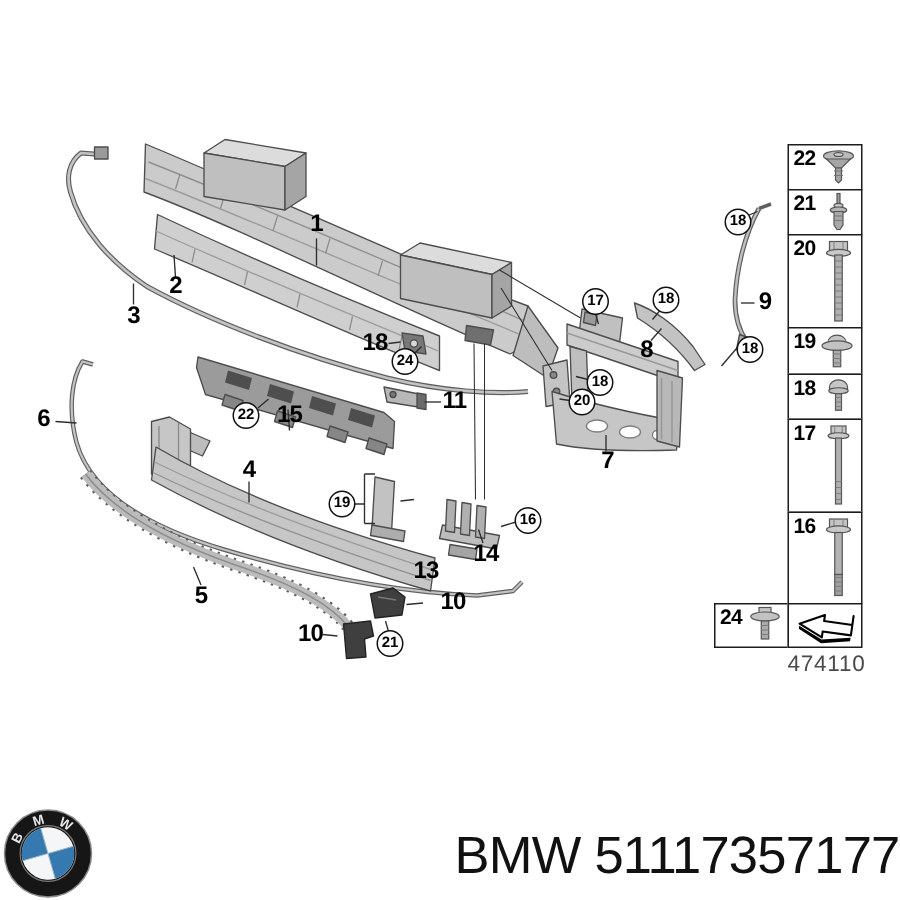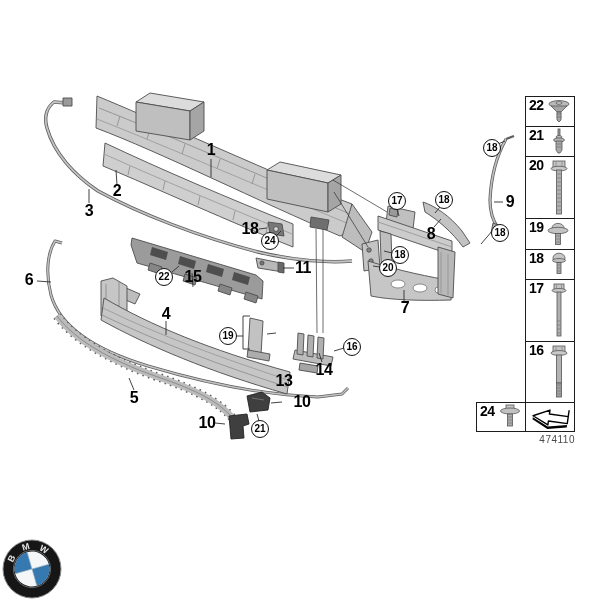--- a/index.html
+++ b/index.html
@@ -4,22 +4,22 @@
 <style>
   html,body{margin:0;padding:0;background:#fff;}
   #stage{position:relative;width:600px;height:600px;background:#ffffff;overflow:hidden;
          font-family:"Liberation Sans",sans-serif;}
   svg{position:absolute;left:0;top:0;}
   
   .pbox{position:absolute;box-sizing:border-box;border:1px solid #1c1c1c;background:#fff;}
   .pnum{position:absolute;top:0px;left:3px;font-weight:bold;font-size:14px;color:#000;
         line-height:16px;letter-spacing:-0.5px;}
   .picon{position:absolute;}
-  #ref-number{position:absolute;left:525px;top:434px;width:50px;text-align:right;
-              font-size:10px;color:#4a4a4a;letter-spacing:0.5px;}
+  #ref-number{position:absolute;left:525px;top:434px;width:50px;text-align:left;
+              font-size:15px;color:#4a4a4a;letter-spacing:0.5px;}
   
   .callout-plain{position:absolute;transform:translate(-50%,-50%);font-weight:bold;
                  font-size:16px;color:#000;letter-spacing:-0.5px;}
   .callout-circled{position:absolute;transform:translate(-50%,-50%);width:16px;height:16px;
                    border:1.6px solid #111;border-radius:50%;background:#fff;color:#000;
                    font-weight:bold;font-size:10px;line-height:16px;text-align:center;}
   
   #footer-part{position:absolute;left:303px;top:551px;font-size:35px;color:#111;
                letter-spacing:-0.5px;white-space:nowrap;}
 </style>
@@ -321,14 +321,15 @@
         <circle cx="32" cy="569" r="17.5" fill="#f4f6f7"></circle>
         <path d="M32,569 L32,551.5 A17.5,17.5 0 0 0 14.5,569 Z" fill="#3579b0"></path>
         <path d="M32,569 L32,586.5 A17.5,17.5 0 0 0 49.5,569 Z" fill="#3579b0"></path>
         <path d="M32,551.5 L32,586.5 M14.5,569 L49.5,569" stroke="#9fb3c2" stroke-width="0.6"></path>
         <text x="32" y="549" transform="rotate(-47 32 569)" text-anchor="middle" font-size="9" font-weight="bold" fill="#e6e6e6" font-family="Liberation Sans, sans-serif">B</text>
         <text x="32" y="549" text-anchor="middle" font-size="9" font-weight="bold" fill="#e6e6e6" font-family="Liberation Sans, sans-serif">M</text>
         <text x="32" y="549" transform="rotate(47 32 569)" text-anchor="middle" font-size="9" font-weight="bold" fill="#e6e6e6" font-family="Liberation Sans, sans-serif">W</text>
       </g>
     </g>
   </svg>
+  <div id="footer-part">BMW 51117357177</div>
 
 </div>
 
 </body></html>

